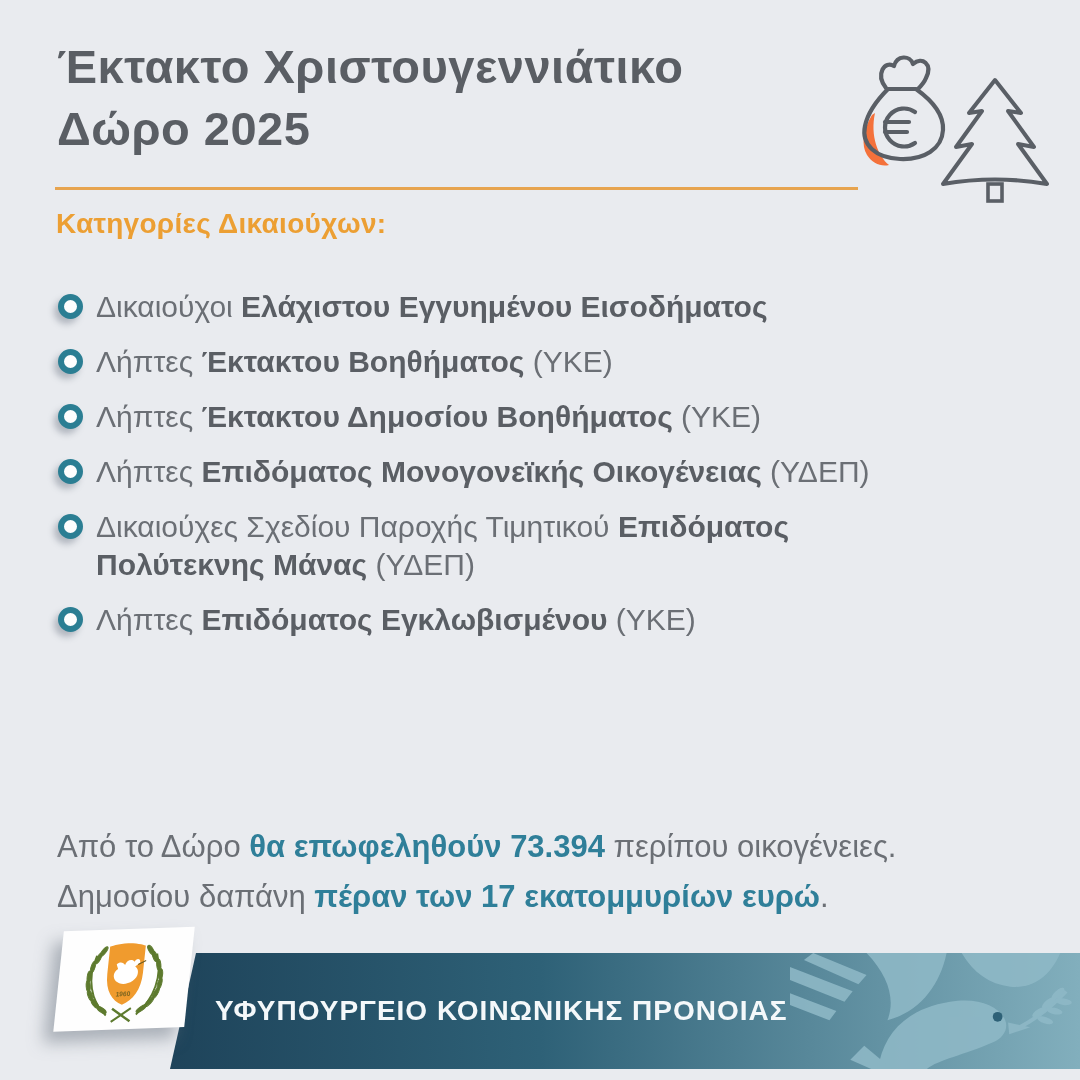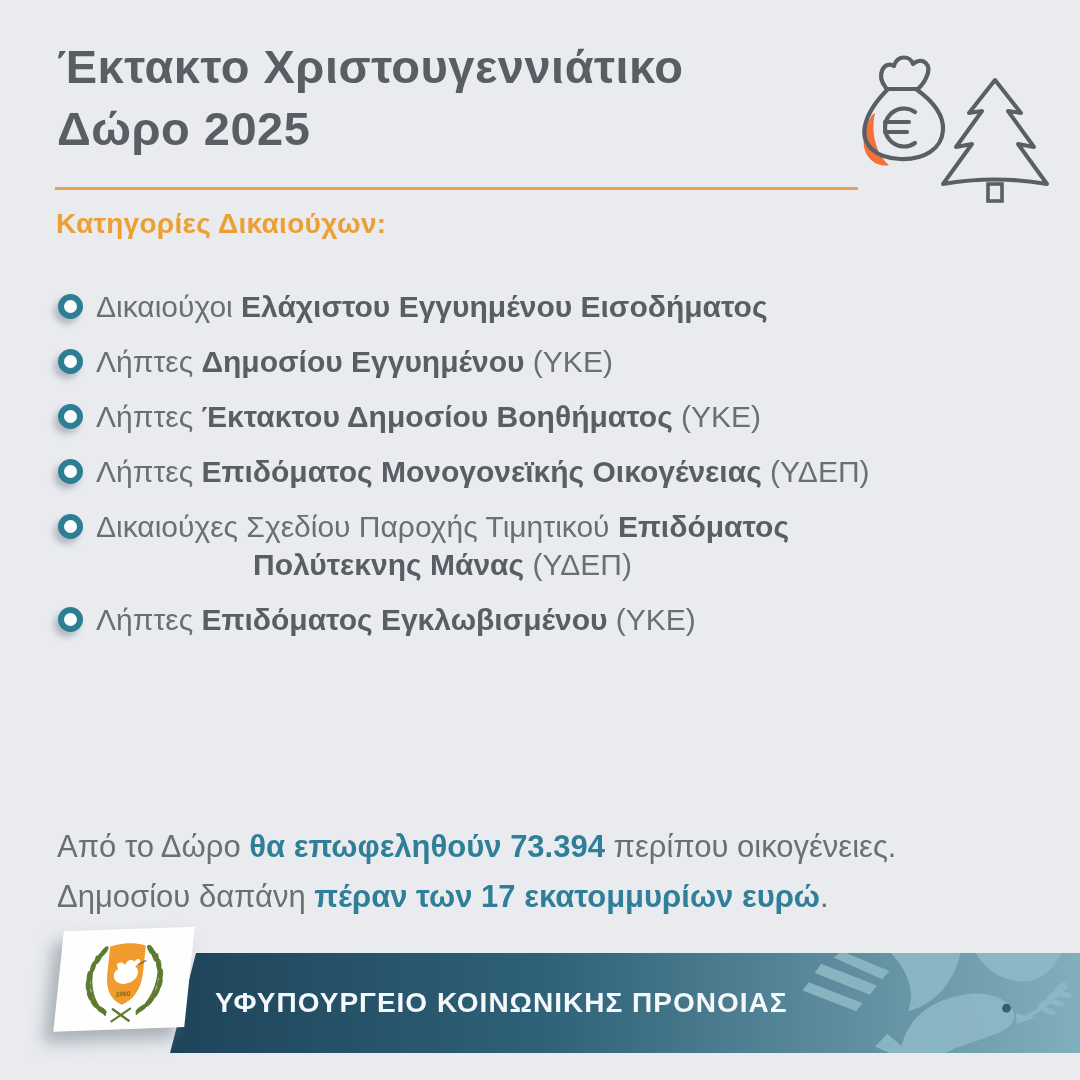--- a/index.html
+++ b/index.html
@@ -40,36 +40,36 @@
     position:absolute;left:56px;top:208px;
     font-size:28px;font-weight:700;color:var(--orange);
     letter-spacing:.3px;
   }
   .list{
     position:absolute;left:58px;top:288px;width:940px;
     display:flex;flex-direction:column;gap:17px;
   }
   .list-item{
     display:flex;gap:13px;align-items:flex-start;
-    font-size:30px;line-height:38px;color:var(--text_gray);text-align:center;
+    font-size:30px;line-height:38px;color:var(--text_gray);
   }
   .bullet{
     flex:0 0 auto;width:13px;height:13px;margin-top:6px;
     border:6.5px solid var(--teal);border-radius:50%;background:#fdfdfd;
     box-shadow:-4px 5px 6px rgba(90,100,115,.38);
   }
   .seg{white-space:pre-wrap;}
   .seg.b{font-weight:700;color:var(--text_dark);}
   .summary{
     position:absolute;left:57px;top:822px;width:960px;
     font-size:31px;line-height:50px;color:var(--text_gray);
   }
   .summary .t{color:var(--teal_text);font-weight:700;}
   .bottom-bar{
-    position:absolute;left:0;top:953px;width:1080px;height:100px;
+    position:absolute;left:0;top:953px;width:1080px;height:116px;
     background:linear-gradient(90deg,var(--bar_dark) 0%,var(--bar_mid) 50%,var(--bar_light) 100%);
     clip-path:polygon(196px 0,1080px 0,1080px 100%,170px 100%);
   }
   .bar-text{
     position:absolute;left:215px;top:50%;transform:translateY(-50%);
     color:#f4f8fa;font-size:28px;font-weight:600;letter-spacing:1px;white-space:nowrap;
   }
   .dove-wrap{position:absolute;right:0;top:0;height:100%;width:290px;}
   .dove-wrap svg{position:absolute;right:0;top:0;height:100%;}
   .emblem-box{
@@ -117,21 +117,21 @@
 
 <div class="heading">Κατηγορίες Δικαιούχων:</div>
 
 <div class="list">
     <div class="list-item">
       <span class="bullet"></span>
       <div><span class="seg">Δικαιούχοι </span><span class="seg b">Ελάχιστου Εγγυημένου Εισοδήματος</span></div>
     </div>
     <div class="list-item">
       <span class="bullet"></span>
-      <div><span class="seg">Λήπτες </span><span class="seg b">Δημοσίου Εγγυημένου</span><span class="seg"> (ΥΚΕ)</span></div>
+      <div><span class="seg">Λήπτες </span><span class="seg b">Έκτακτου Βοηθήματος</span><span class="seg"> (ΥΚΕ)</span></div>
     </div>
     <div class="list-item">
       <span class="bullet"></span>
       <div><span class="seg">Λήπτες </span><span class="seg b">Έκτακτου Δημοσίου Βοηθήματος</span><span class="seg"> (ΥΚΕ)</span></div>
     </div>
     <div class="list-item">
       <span class="bullet"></span>
       <div><span class="seg">Λήπτες </span><span class="seg b">Επιδόματος Μονογονεϊκής Οικογένειας</span><span class="seg"> (ΥΔΕΠ)</span></div>
     </div>
     <div class="list-item">

